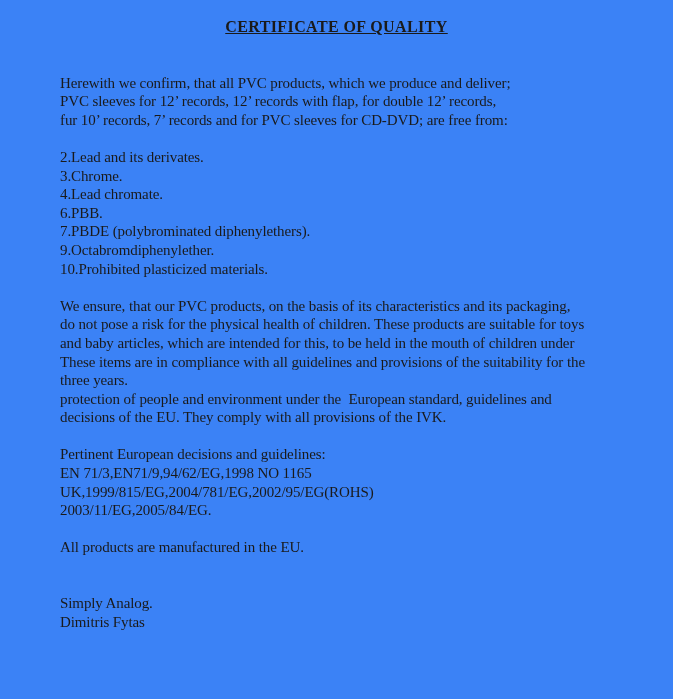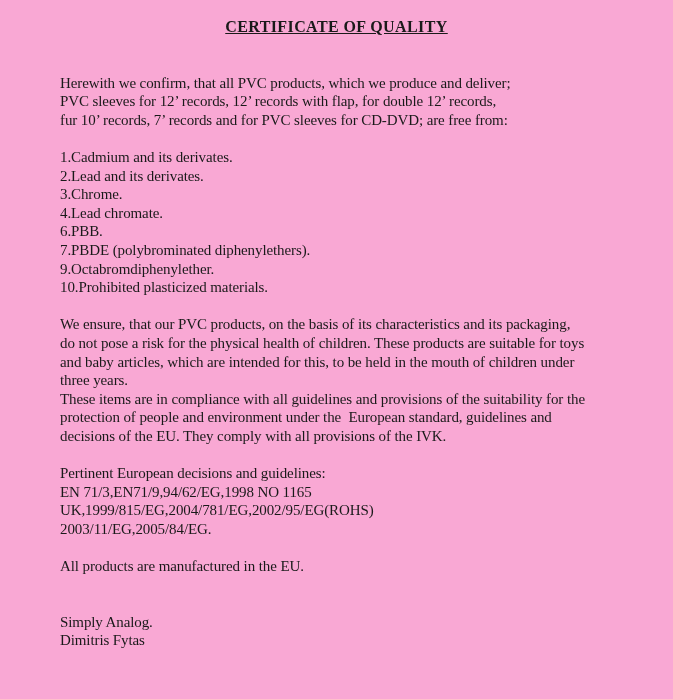--- a/index.html
+++ b/index.html
@@ -4,21 +4,21 @@
 <style>
   html, body {
     margin: 0;
     padding: 0;
     background: #ffffff;
   }
   .page {
     width: 673px;
     height: 699px;
     box-sizing: border-box;
-    background: #f9a8d4;
+    background: #3b82f6;
     color: #1a1a1a;
     font-family: "Liberation Serif", "DejaVu Serif", serif;
     font-size: 15px;
     line-height: 18.6px;
     letter-spacing: -0.1px;
     padding: 16px 8px 0 18px;
     overflow: hidden;
   }
   .doc-title {
     text-align: center;
@@ -46,36 +46,35 @@
 
   <div class="doc-title">CERTIFICATE OF QUALITY</div>
 
   <div class="section gap-2">
     <div class="line">Herewith we confirm, that all PVC products, which we produce and deliver;</div>
     <div class="line">PVC sleeves for 12’ records, 12’ records with flap, for double 12’ records,</div>
     <div class="line">fur 10’ records, 7’ records and for PVC sleeves for CD-DVD; are free from:</div>
   </div>
 
   <div class="section">
-    <div class="line">1.Cadmium and its derivates.</div>
     <div class="line">2.Lead and its derivates.</div>
     <div class="line">3.Chrome.</div>
     <div class="line">4.Lead chromate.</div>
     <div class="line">6.PBB.</div>
     <div class="line">7.PBDE (polybrominated diphenylethers).</div>
     <div class="line">9.Octabromdiphenylether.</div>
     <div class="line">10.Prohibited plasticized materials.</div>
   </div>
 
   <div class="section">
     <div class="line">We ensure, that our PVC products, on the basis of its characteristics and its packaging,</div>
     <div class="line">do not pose a risk for the physical health of children. These products are suitable for toys</div>
     <div class="line">and baby articles, which are intended for this, to be held in the mouth of children under</div>
+    <div class="line">These items are in compliance with all guidelines and provisions of the suitability for the</div>
     <div class="line">three years.</div>
-    <div class="line">These items are in compliance with all guidelines and provisions of the suitability for the</div>
     <div class="line">protection of people and environment under the  European standard, guidelines and</div>
     <div class="line">decisions of the EU. They comply with all provisions of the IVK.</div>
   </div>
 
   <div class="section">
     <div class="line">Pertinent European decisions and guidelines:</div>
     <div class="line">EN 71/3,EN71/9,94/62/EG,1998 NO 1165</div>
     <div class="line">UK,1999/815/EG,2004/781/EG,2002/95/EG(ROHS)</div>
     <div class="line">2003/11/EG,2005/84/EG.</div>
   </div>

